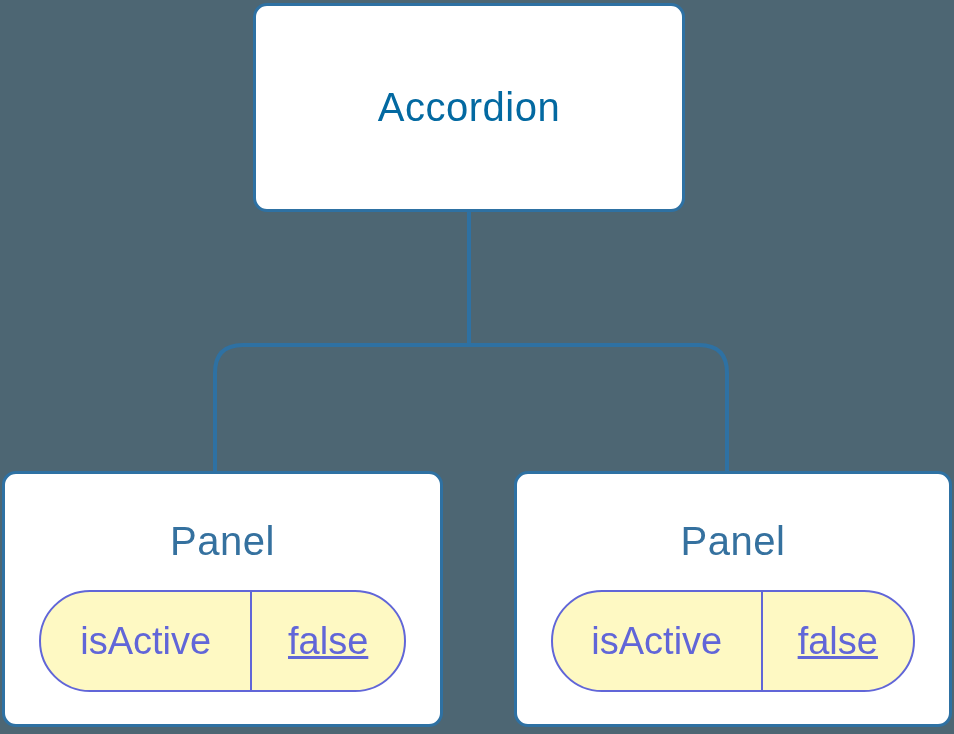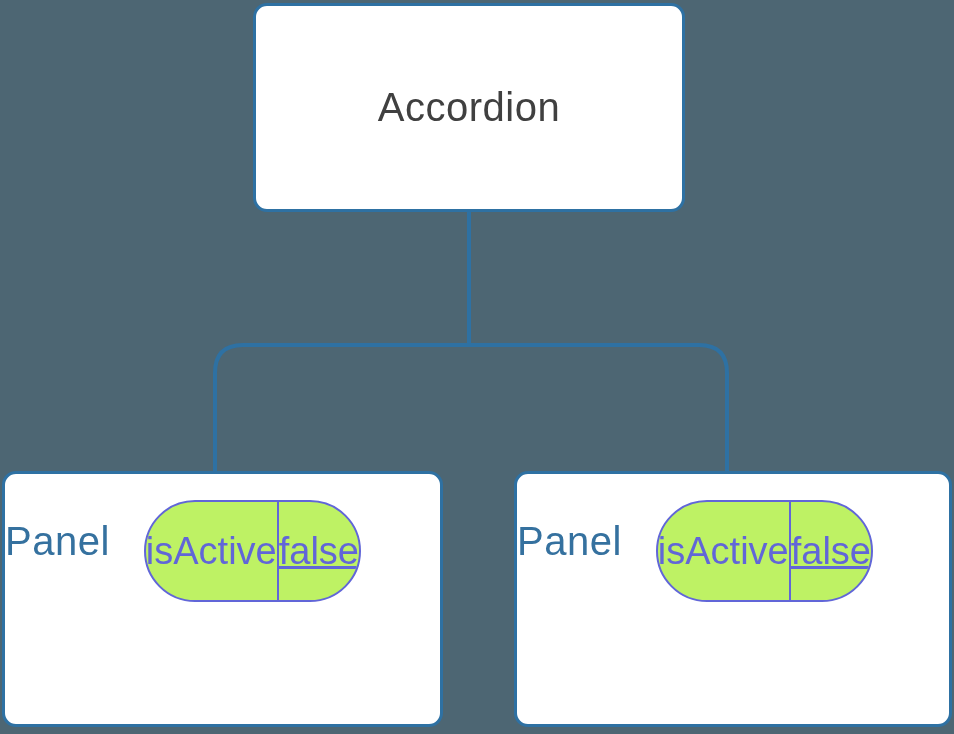--- a/index.html
+++ b/index.html
@@ -35,26 +35,26 @@
     top: 3px;
     width: 432px;
     height: 209px;
     display: flex;
     align-items: center;
     justify-content: center;
   }
   .node-title {
     font-size: 40px;
     font-weight: 500;
-    color: #404040;
+    color: #0369a1;
     letter-spacing: 0.5px;
   }
   .panel {
     display: flex;
-    flex-direction: row;
+    flex-direction: column;
   }
   .panel-left {
     left: 2px;
     top: 471px;
     width: 441px;
     height: 256px;
   }
   .panel-right {
     left: 514px;
     top: 471px;
@@ -72,21 +72,21 @@
     letter-spacing: 0.5px;
   }
   .pill {
     margin: 26px 34px 0 34px;
     height: 102px;
     border: 2.5px solid #6166D8;
     border-radius: 60px;
     box-sizing: border-box;
     display: flex;
     overflow: hidden;
-    background: #bef264;
+    background: #fef9c3;
   }
   .pill-cell {
     display: flex;
     align-items: center;
     justify-content: center;
     font-size: 38px;
     color: #6166D8;
   }
   .pill-cell.name {
     flex: 1.38;

